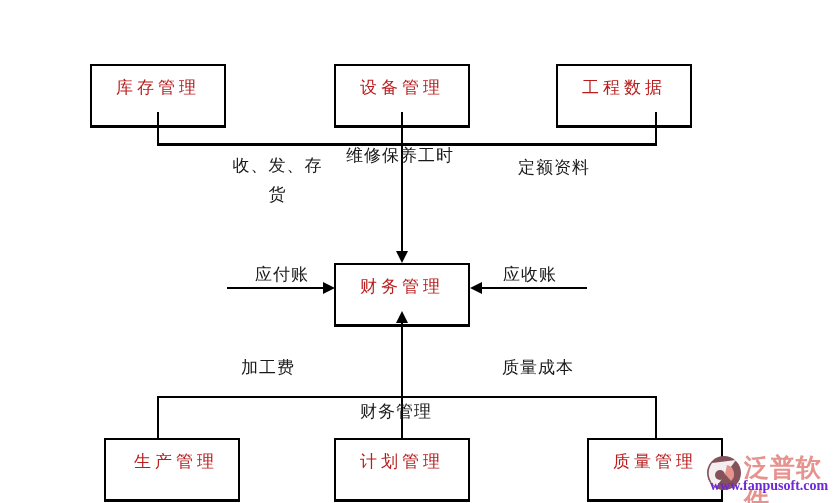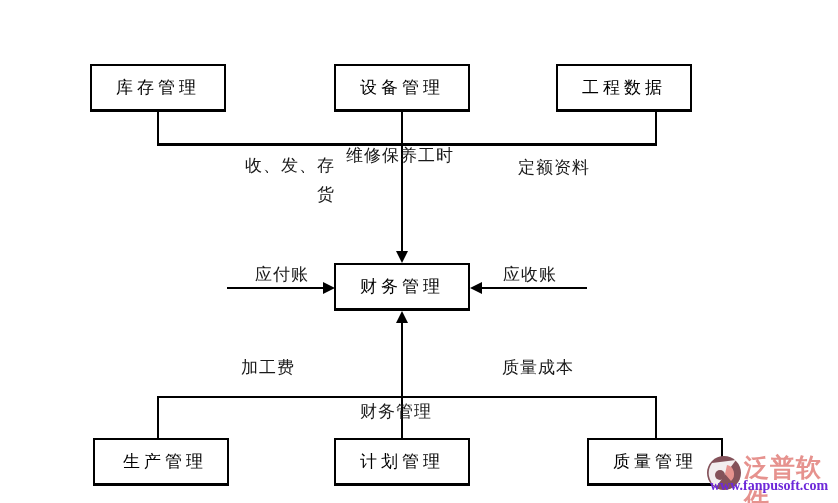--- a/index.html
+++ b/index.html
@@ -7,41 +7,41 @@
     position: relative;
     width: 838px;
     height: 503px;
     background: #ffffff;
     font-family: "Liberation Serif", "DejaVu Serif", serif;
     overflow: hidden;
   }
   .node {
     position: absolute;
     width: 136px;
-    height: 48px;
+    height: 64px;
     box-sizing: border-box;
     border: 2px solid #000;
     border-bottom-width: 3px;
     background: #ffffff;
-    color: #000000;
+    color: #b91c1c;
     font-size: 17px;
     letter-spacing: 4px;
     text-align: center;
     line-height: 44px;
     white-space: nowrap;
   }
   .hline, .vline { position: absolute; background: #000; }
   .lbl {
     position: absolute;
     color: #1a1a1a;
     font-size: 17px;
     letter-spacing: 1px;
     white-space: nowrap;
   }
-  .lbl2 { text-align: right; line-height: 29px; white-space: normal; }
+  .lbl2 { text-align: center; line-height: 29px; white-space: normal; }
   .arrowhead { position: absolute; width: 0; height: 0; }
   .ah-down  { border-left: 6px solid transparent; border-right: 6px solid transparent; border-top: 12px solid #000; }
   .ah-up    { border-left: 6px solid transparent; border-right: 6px solid transparent; border-bottom: 12px solid #000; }
   .ah-right { border-top: 6px solid transparent; border-bottom: 6px solid transparent; border-left: 12px solid #000; }
   .ah-left  { border-top: 6px solid transparent; border-bottom: 6px solid transparent; border-right: 12px solid #000; }
   #logo { position: absolute; left: 704px; top: 450px; width: 134px; height: 48px; }
   #logo .brand {
     position: absolute; left: 40px; top: 1px;
     font-size: 25px; font-weight: bold; letter-spacing: 1px;
     font-family: "Liberation Sans", sans-serif;
@@ -57,21 +57,21 @@
 <body>
 
 <div id="canvas">
 
   <div class="node" style="left:90px;  top:64px;">库存管理</div>
   <div class="node" style="left:334px; top:64px;">设备管理</div>
   <div class="node" style="left:556px; top:64px;">工程数据</div>
 
   <div class="node" style="left:334px; top:263px;">财务管理</div>
 
-  <div class="node" style="left:93px;  top:438px;padding-left:8px;">生产管理</div>
+  <div class="node" style="left:104px;  top:438px;padding-left:8px;">生产管理</div>
   <div class="node" style="left:334px; top:438px;">计划管理</div>
   <div class="node" style="left:587px; top:438px;">质量管理</div>
 
   <div class="vline" style="left:157px; top:112px; width:2px; height:33px;"></div>
   <div class="vline" style="left:655px; top:112px; width:2px; height:33px;"></div>
   <div class="hline" style="left:157px; top:143px; width:500px; height:3px;"></div>
   <div class="vline" style="left:401px; top:112px; width:2px; height:141px;"></div>
   <div class="arrowhead ah-down" style="left:396px; top:251px;"></div>
 
   <div class="hline" style="left:227px; top:287px; width:98px; height:2px;"></div>

